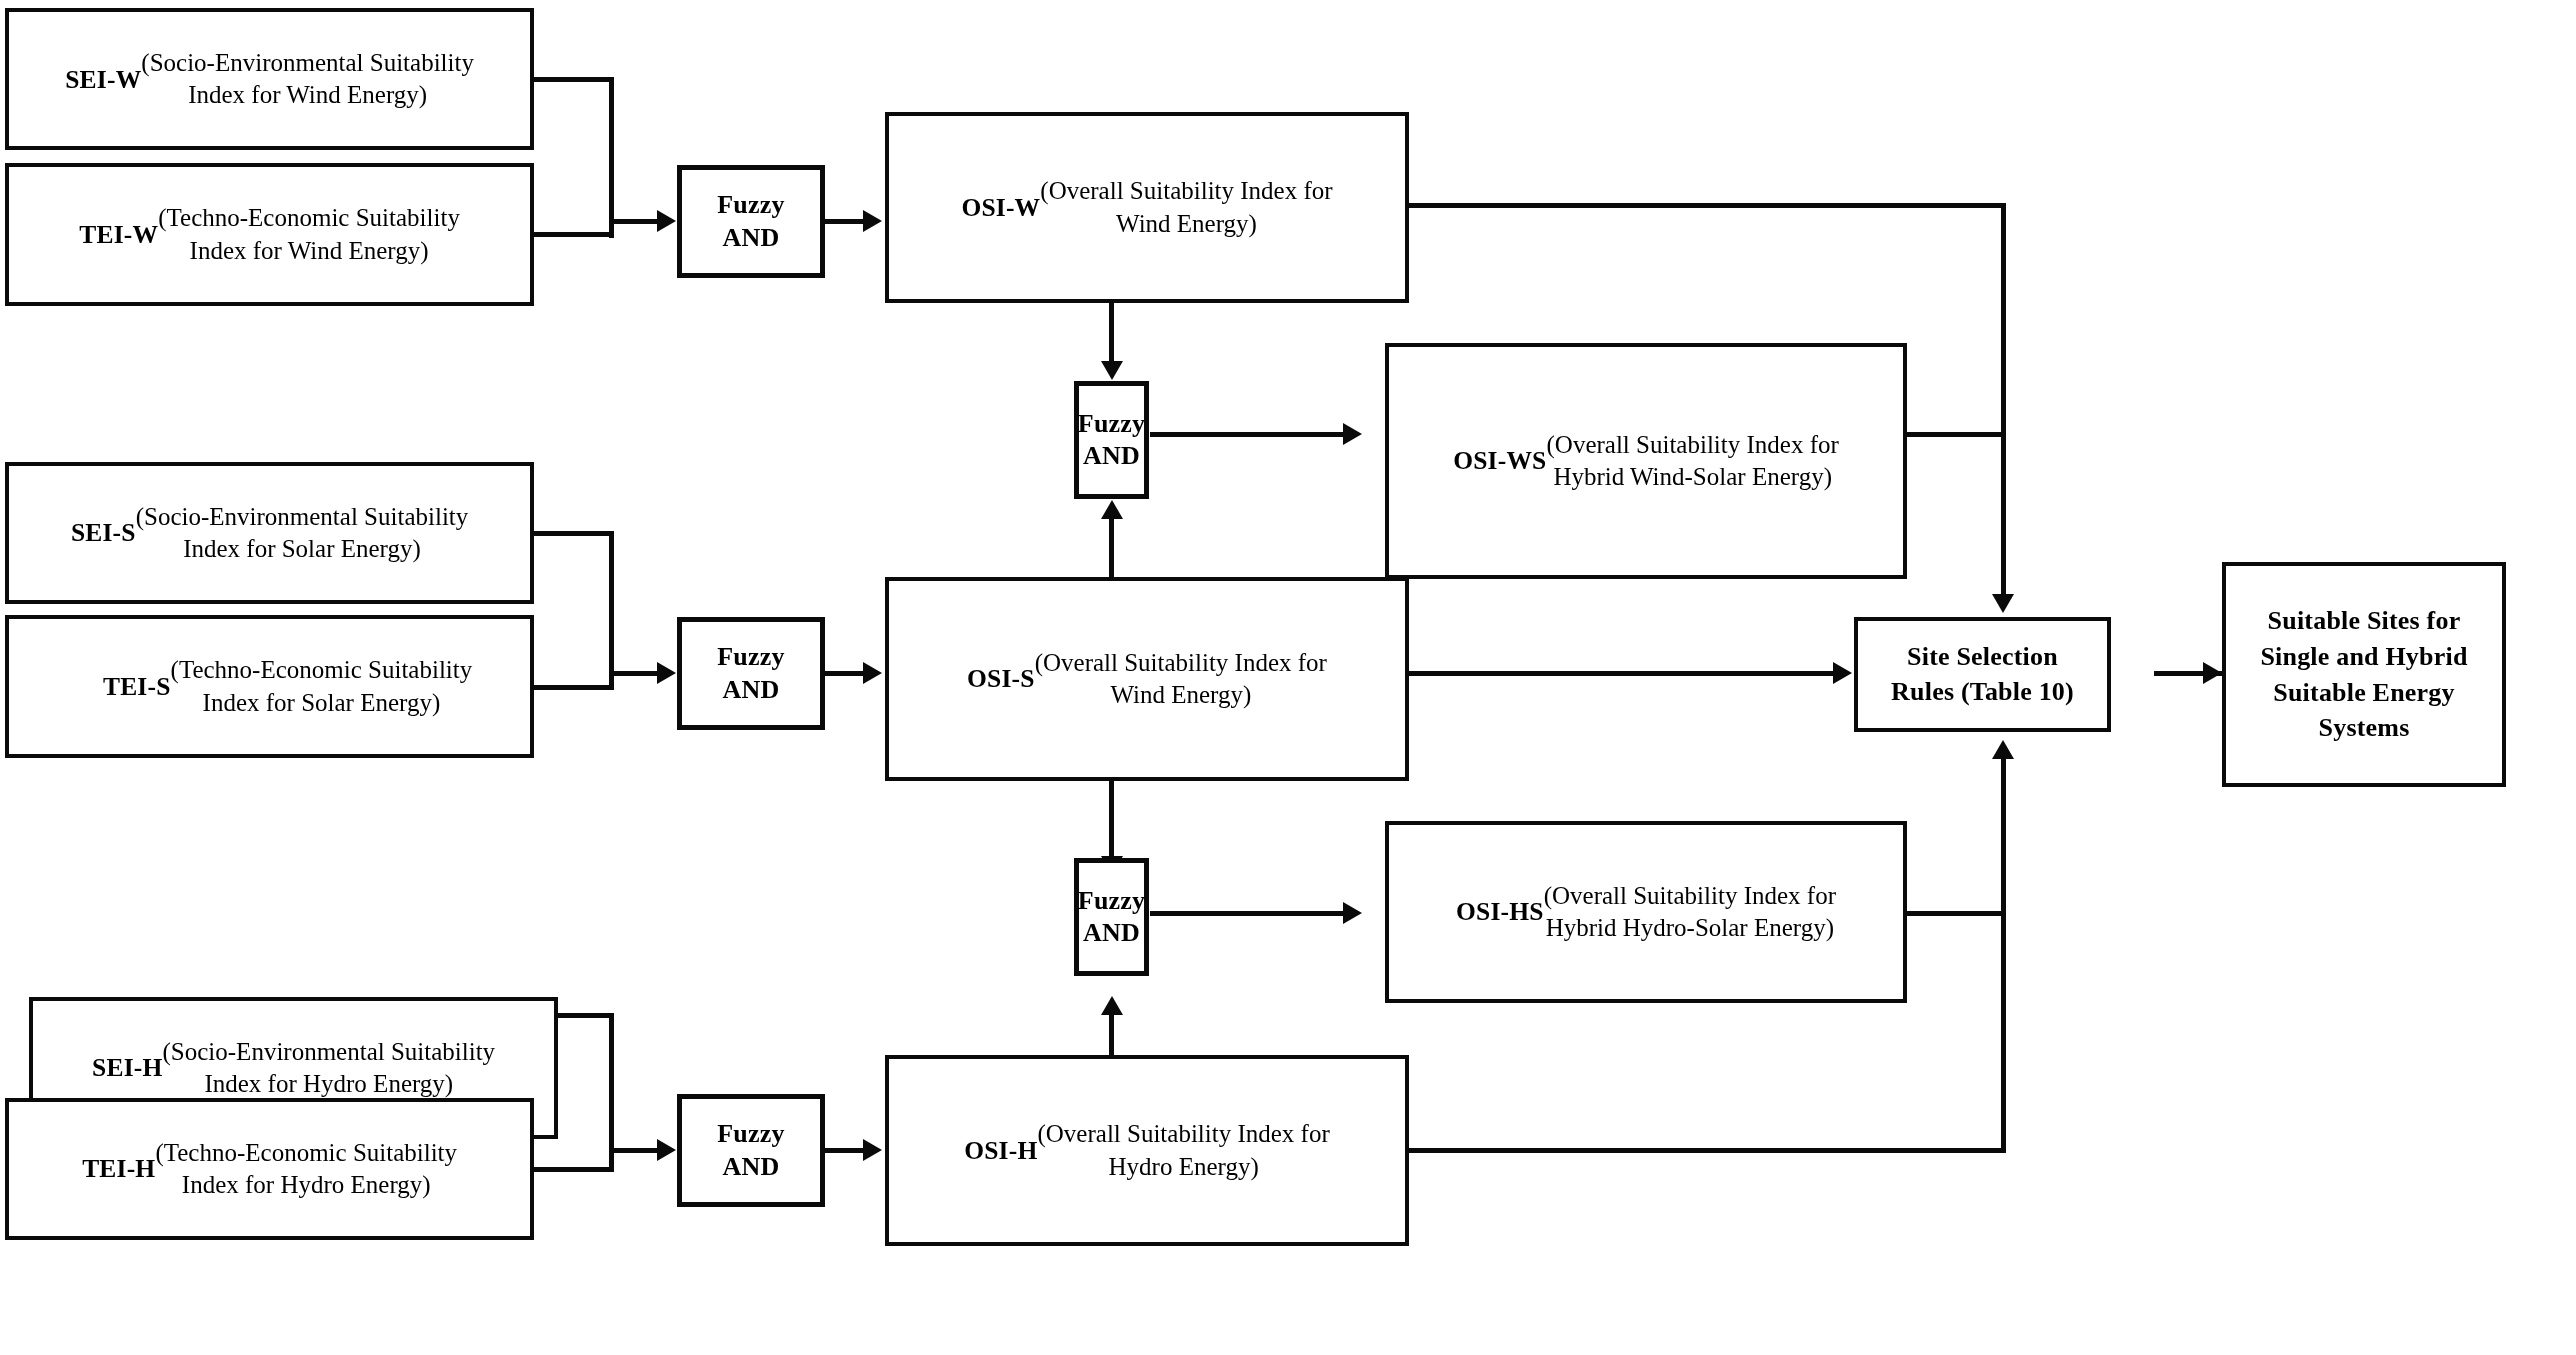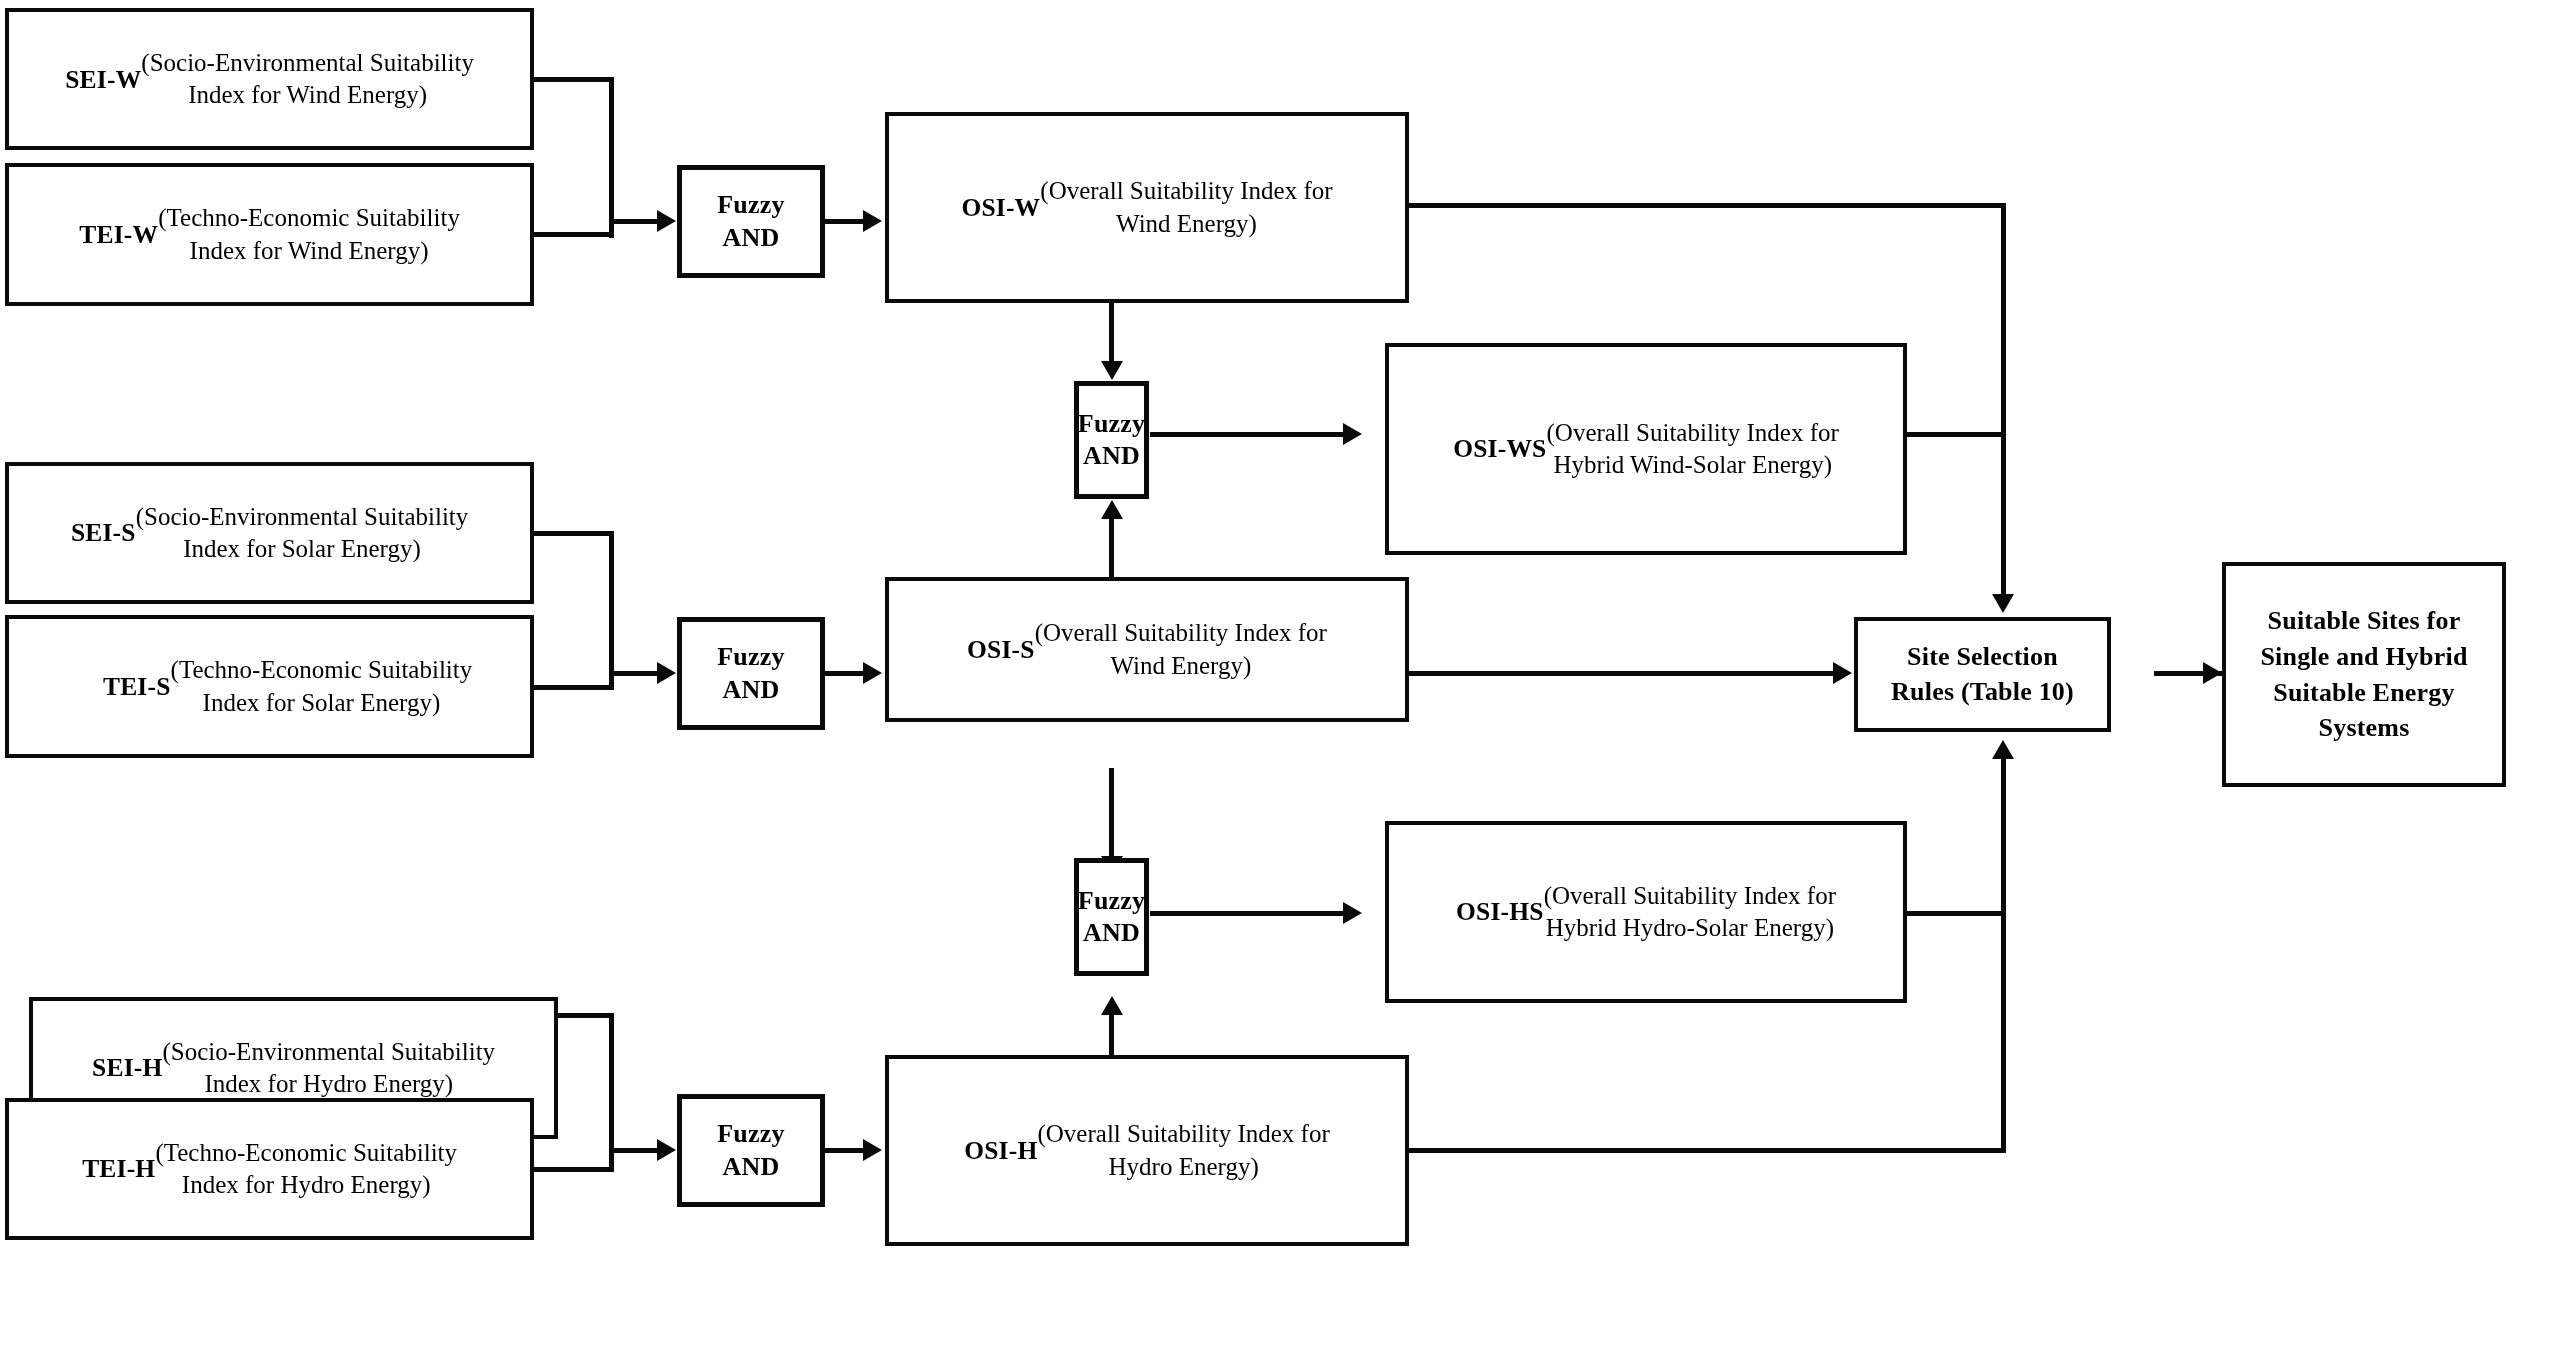--- a/index.html
+++ b/index.html
@@ -168,21 +168,21 @@
     </div>
   </div>
 
   <div class="box gate" style="left:1074px; top:381px; width:75px; height:118px;">
     <div class="ttl">
       <span class="ln">Fuzzy</span>
       <span class="ln">AND</span>
     </div>
   </div>
 
-  <div class="box" style="left:1385px; top:343px; width:522px; height:212px;">
+  <div class="box" style="left:1385px; top:343px; width:522px; height:236px;">
     <div class="ttl">OSI-WS</div>
     <div class="sub">
       <span class="ln">(Overall  Suitability  Index for</span>
       <span class="ln">Hybrid Wind-Solar Energy)</span>
     </div>
   </div>
 
   <div class="box" style="left:5.1px; top:462px; width:529px; height:142px;">
     <div class="ttl">SEI-S</div>
     <div class="sub">
@@ -199,21 +199,21 @@
     </div>
   </div>
 
   <div class="box gate" style="left:677px; top:617px; width:148px; height:113px;">
     <div class="ttl">
       <span class="ln">Fuzzy</span>
       <span class="ln">AND</span>
     </div>
   </div>
 
-  <div class="box" style="left:885px; top:577px; width:524px; height:145px;">
+  <div class="box" style="left:885px; top:577px; width:524px; height:204px;">
     <div class="ttl">OSI-S</div>
     <div class="sub">
       <span class="ln">(Overall  Suitability  Index for</span>
       <span class="ln">Wind Energy)</span>
     </div>
   </div>
 
   <div class="box gate" style="left:1074px; top:858px; width:75px; height:118px;">
     <div class="ttl">
       <span class="ln">Fuzzy</span>

